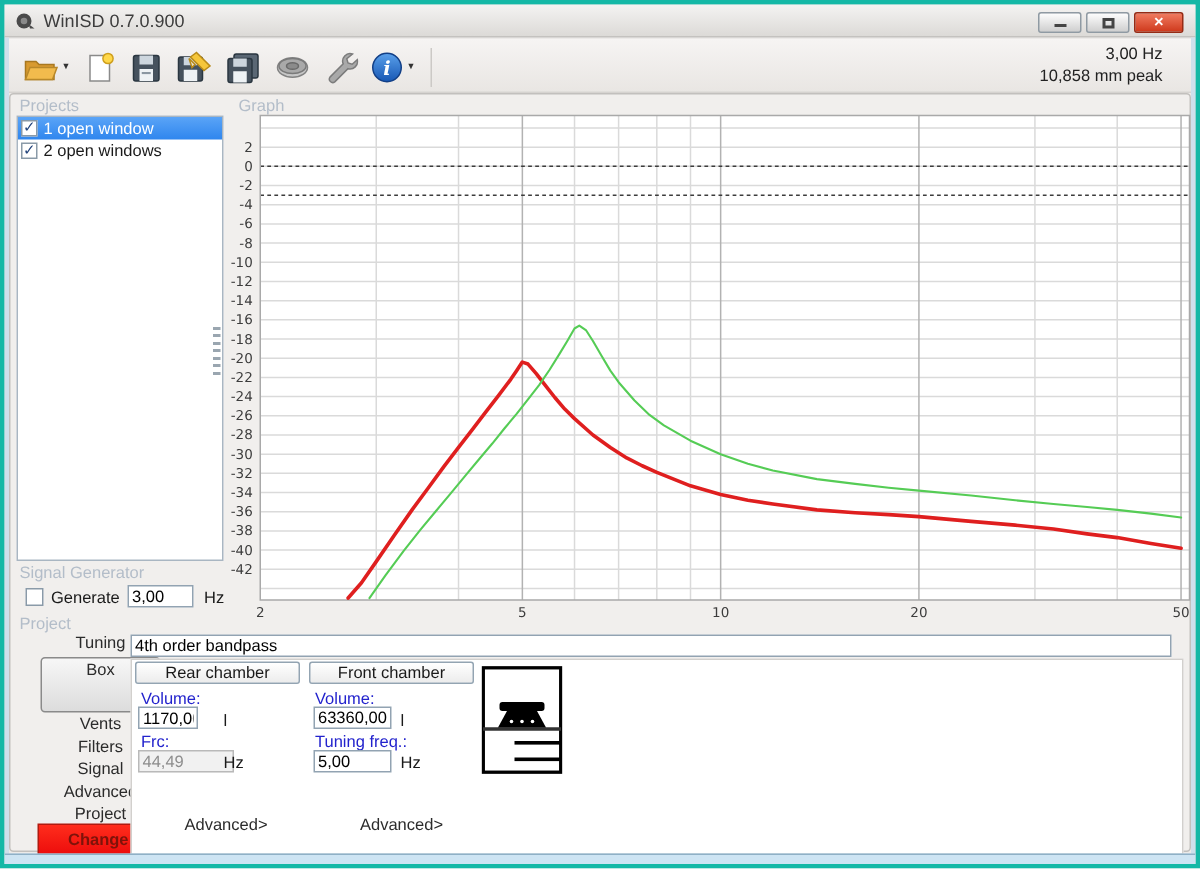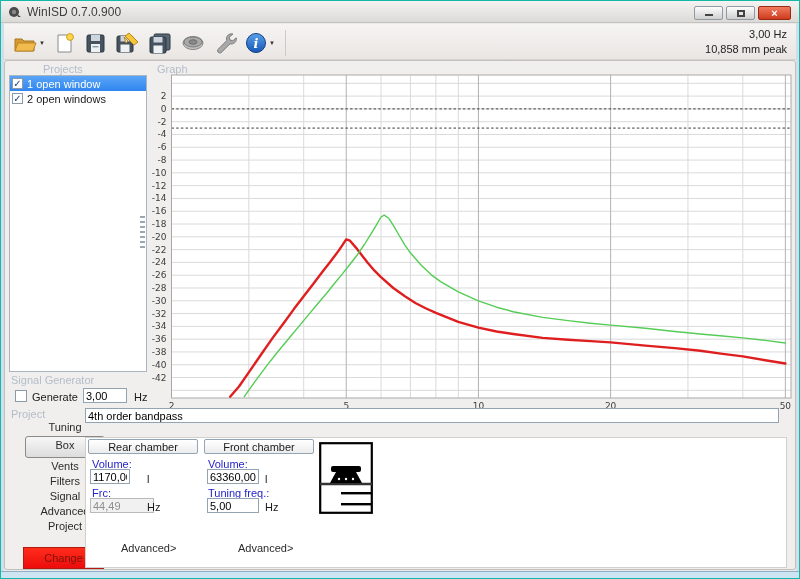--- a/index.html
+++ b/index.html
@@ -1,18 +1,18 @@
 <!DOCTYPE html>
 <html><head>
 <meta charset="utf-8">
 <style>
   html,body{margin:0;padding:0;background:#fff;}
   *{box-sizing:border-box;}
   .window{position:relative;width:800px;height:579px;background:#eceae8;
-    border:1px solid #14b8a6;font-family:"Liberation Sans",sans-serif;font-size:11px;color:#1a1a1a;overflow:hidden;}
+    border:3px solid #14b8a6;font-family:"Liberation Sans",sans-serif;font-size:11px;color:#1a1a1a;overflow:hidden;}
   .side-frame{position:absolute;top:22px;bottom:0;width:3px;background:#cfe0ec;}
   .side-frame.left{left:0;} .side-frame.right{right:0;}
   .bottom-frame{position:absolute;left:0;right:0;bottom:0;height:7px;background:#cde4f3;border-top:1px solid #8fb0c6;}
 
   
   .titlebar{position:absolute;top:0;left:0;right:0;height:22px;
     background:linear-gradient(#f4f3f2,#dcdad7);border-bottom:1px solid #c4c2bf;}
   .app-icon{position:absolute;left:7px;top:4px;}
   .title{position:absolute;left:26px;top:4px;font-size:12px;color:#3d3d3d;}
   .win-controls{position:absolute;right:8px;top:5px;display:flex;gap:3px;}
@@ -24,21 +24,21 @@
     color:#fff;font-weight:bold;font-size:11px;line-height:10px;}
 
   
   .toolbar-strip{position:absolute;top:23px;left:2px;right:2px;height:36px;
     background:linear-gradient(#f6f4f3,#e9e6e3);border-bottom:1px solid #d6d3d0;}
   .toolbar-buttons{position:absolute;left:10px;top:28px;display:flex;align-items:center;height:28px;}
   .tbtn{display:flex;align-items:center;margin-right:5px;padding:1px;}
   .darr{font-size:6px;color:#333;margin-left:1px;}
   .tsep{width:1px;height:26px;background:#ccc9c6;margin:0 7px 0 4px;}
   .plot-type{display:flex;align-items:center;gap:6px;color:#222;}
-  .readouts{position:absolute;right:12px;top:26px;text-align:right;line-height:15px;color:#222;}
+  .readouts{position:absolute;right:22px;top:26px;text-align:right;line-height:15px;color:#222;}
 
   
   .content{position:absolute;top:59px;left:3px;right:3px;bottom:8px;background:#f1efed;
     border:1px solid #c2c0bd;border-radius:3px;}
 
   .group-label{position:absolute;color:#b3bdc9;font-size:11px;}
 
   
   .projects-list{position:absolute;left:8px;top:74px;width:138px;height:297px;background:#fff;
     border:1px solid #a9b6c2;overflow:hidden;}
@@ -52,34 +52,34 @@
   .generate-label{position:absolute;left:31px;top:390px;}
   .field{border:1px solid #92a3b2;background:#fff;font-family:"Liberation Sans",sans-serif;
     font-size:11px;padding:0 2px;height:15px;}
   .field:disabled{background:#f1f1f1;color:#8d8d8d;border-color:#b9b9b9;}
   .siggen-freq{position:absolute;left:82px;top:387px;width:44px;}
   .siggen-unit{position:absolute;left:133px;top:390px;}
 
   
   .project-tabs{position:absolute;left:24px;top:419px;width:80px;}
   .ptab{height:15px;line-height:15px;text-align:center;color:#2b2b2b;}
-  .ptab.active{height:22px;line-height:17px;border:1px solid #8a8a8a;border-radius:3px;
+  .ptab.active{height:37px;line-height:17px;border:1px solid #8a8a8a;border-radius:3px;
     background:linear-gradient(#f7f7f7,#dcdcdc);margin:1px 0;}
   .change-btn{position:absolute;left:22px;top:546px;width:81px;height:22px;
     background:linear-gradient(#ff2d1c,#ec0c0c);border:1px solid #b01b10;color:#7d130a;
-    display:flex;align-items:center;justify-content:center;font-weight:400;}
+    display:flex;align-items:center;justify-content:center;font-weight:700;}
 
   
   .plot-svg{position:absolute;left:150px;top:62px;}
   .axis{font:9px "DejaVu Sans",sans-serif;fill:#3c3c3c;}
   .splitter-grip{position:absolute;left:139px;top:215px;width:5px;height:34px;
     background:repeating-linear-gradient(#9aa6b0 0 2px,transparent 2px 5px);}
 
   
-  .name-field{position:absolute;left:84px;top:407px;width:694px;}
+  .name-field{position:absolute;left:84px;top:420px;width:694px;}
   .box-panel{position:absolute;left:84px;top:436px;width:702px;height:131px;background:#fff;border:1px solid #d2d0cd;}
   .chamber-btn{position:absolute;height:15px;width:110px;border:1px solid #93a4b2;border-radius:2px;
     background:linear-gradient(#ffffff,#ececec);text-align:center;line-height:14px;top:438px;}
   .blue-label{position:absolute;color:#2323cd;}
   .advanced-link{position:absolute;top:541px;color:#2b2b2b;}
   .diagram{position:absolute;left:318px;top:441px;}
 </style>
 </head>
 <body>
 
@@ -173,21 +173,21 @@
     </div>
     <div class="tsep"></div>
   </div>
   <div class="readouts">
     <div>3,00 Hz</div>
     <div>10,858 mm peak</div>
   </div>
 
   <div class="content"></div>
 
-  <div class="group-label" style="left:10px;top:62px;margin-left:32px;">Projects</div>
+  <div class="group-label" style="left:10px;top:62px;">Projects</div>
   <div class="projects-list" id="projects-list">
       <div class="pitem selected">
         <span class="cb">✓</span>
         <span>1 open window</span>
       </div>
       <div class="pitem">
         <span class="cb">✓</span>
         <span>2 open windows</span>
       </div>
     </div>

